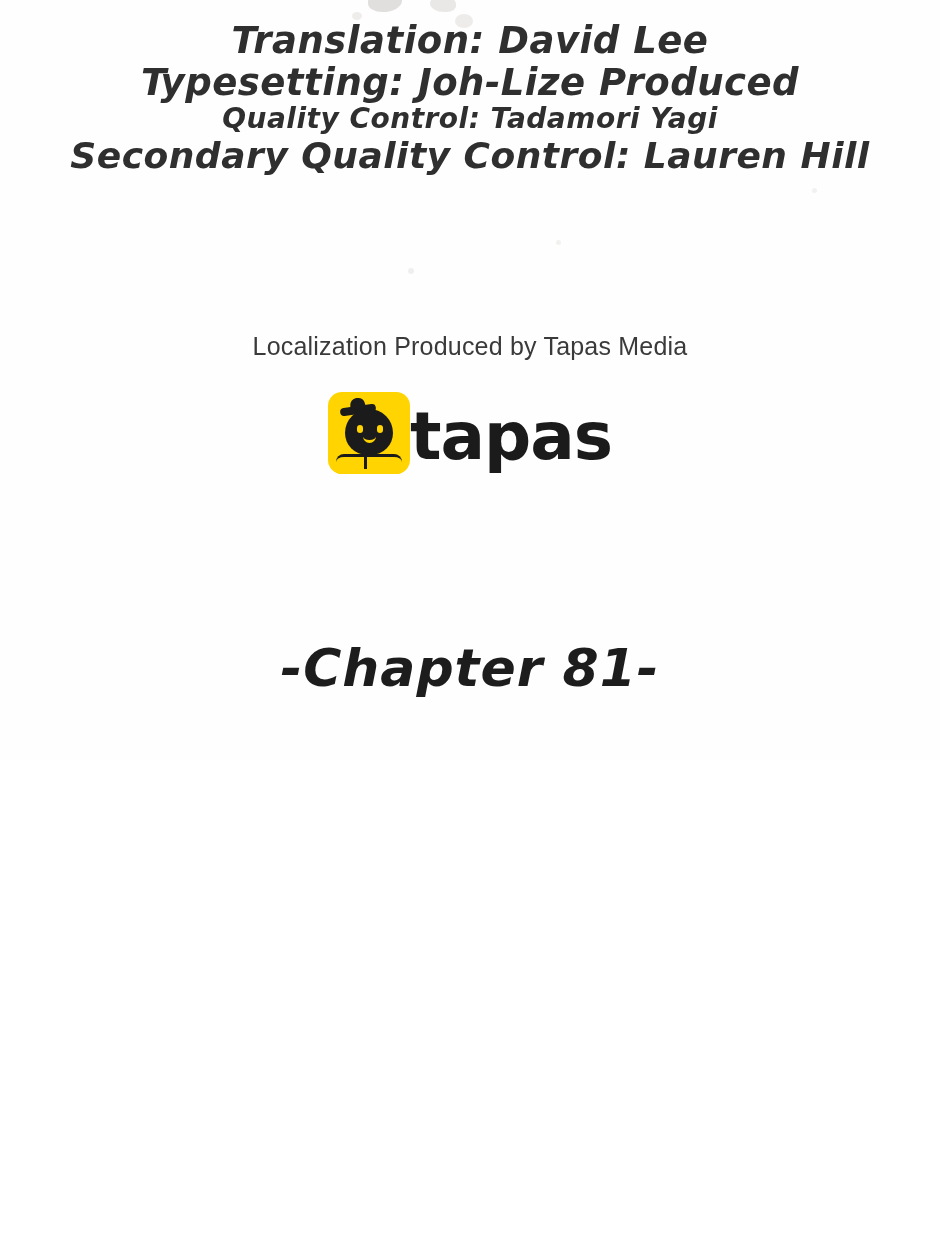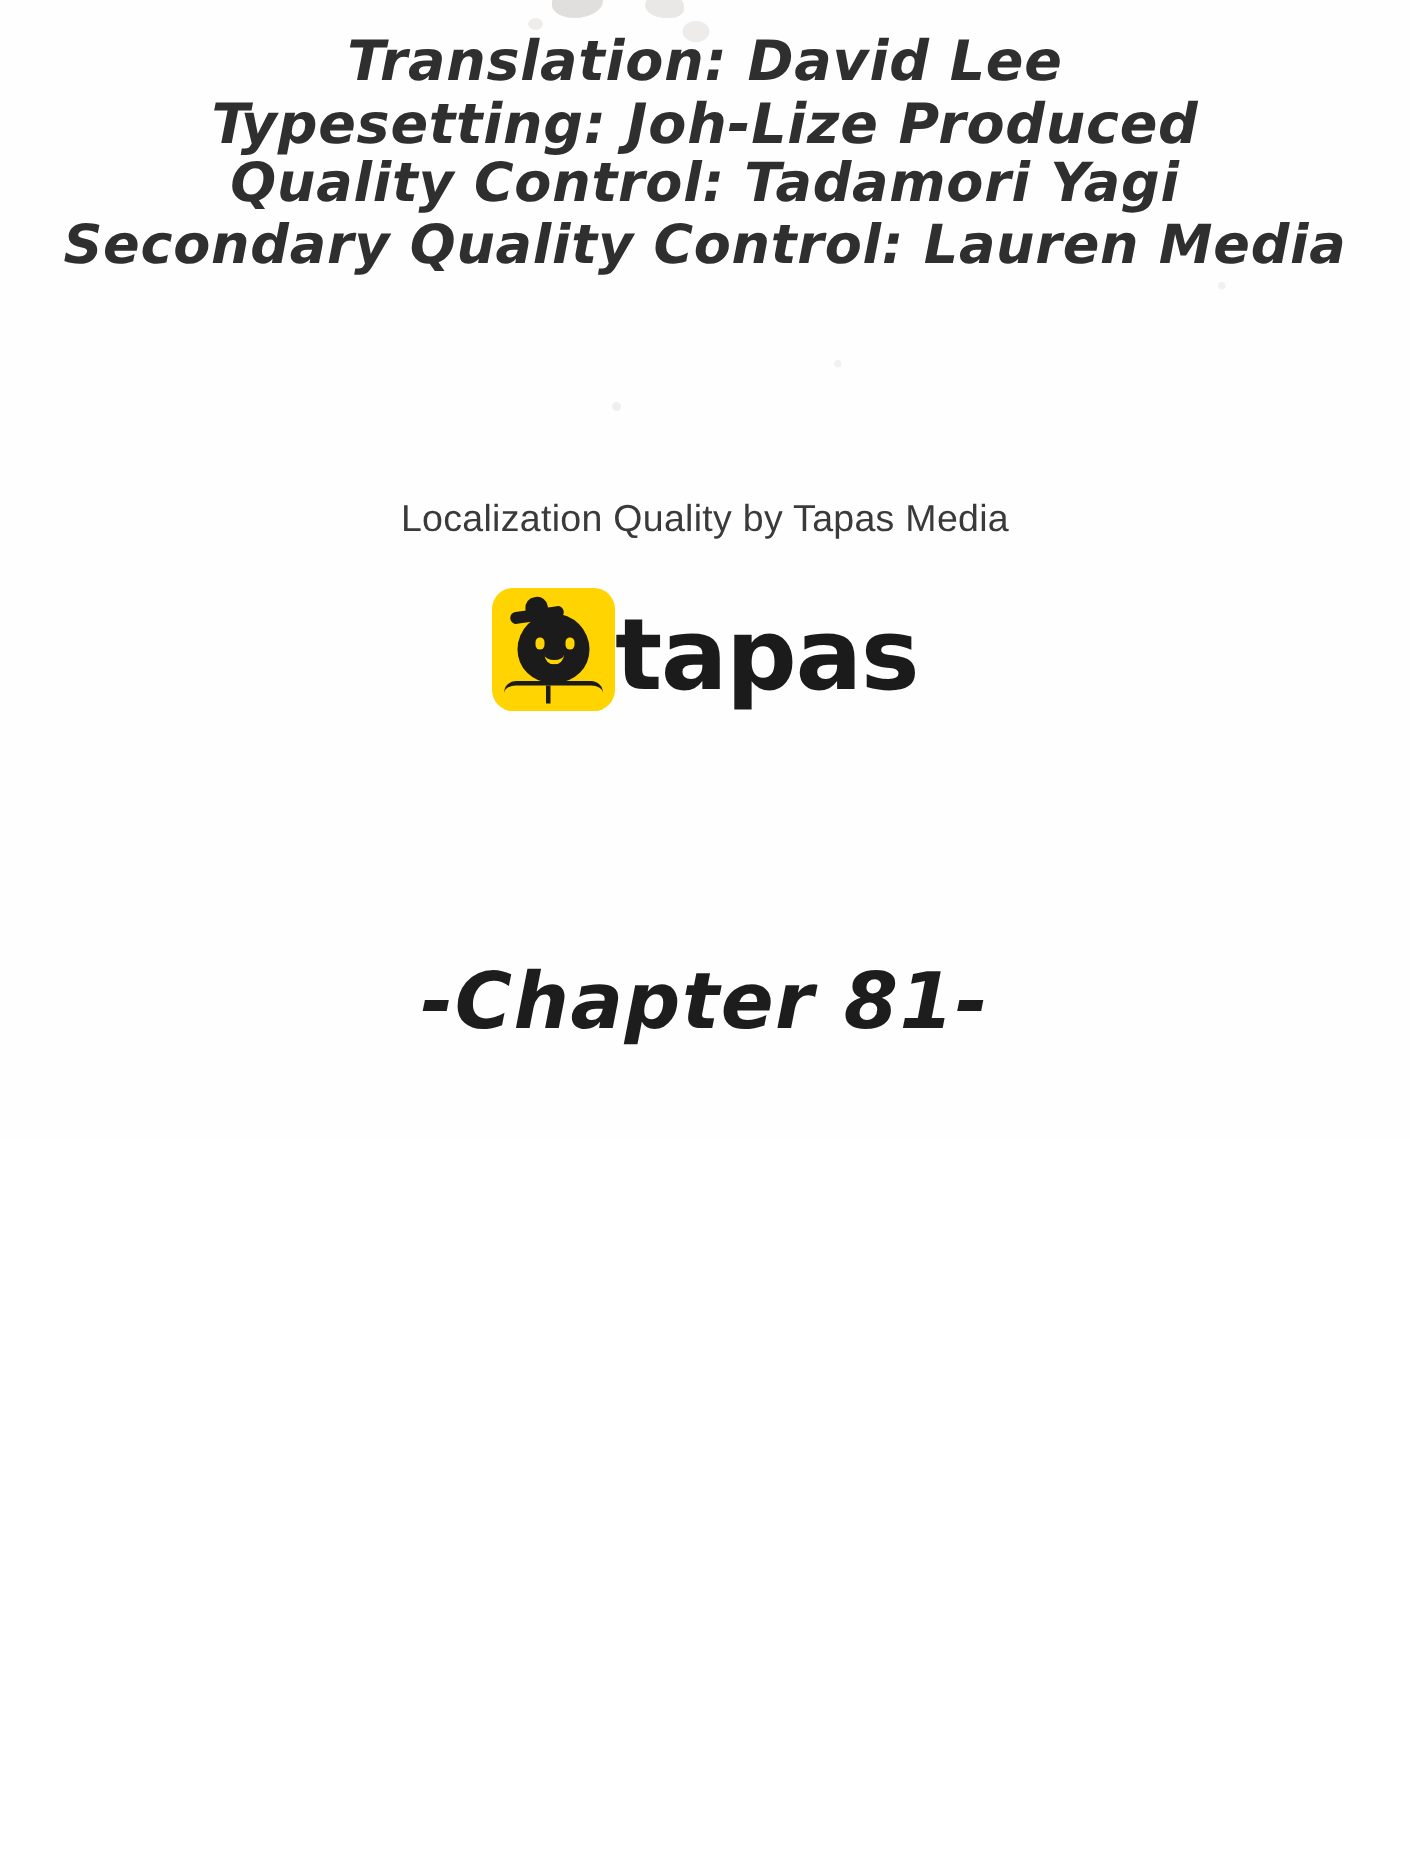--- a/index.html
+++ b/index.html
@@ -53,21 +53,21 @@
     font-family: "DejaVu Sans", sans-serif;
     font-style: italic;
     font-weight: bold;
     color: #2f2f2f;
     letter-spacing: 0.5px;
     line-height: 1.02;
     white-space: nowrap;
   }
   .credit-line.l1 { font-size: 37px; margin-bottom: 4px; }
   .credit-line.l2 { font-size: 37px; margin-bottom: 4px; }
-  .credit-line.l3 { font-size: 36px; margin-bottom: 4px; }
+  .credit-line.l3 { font-size: 28px; margin-bottom: 4px; }
   .credit-line.l4 { font-size: 36px; }
 
   
   .localization {
     position: absolute;
     left: 0;
     top: 332px;
     width: 940px;
     text-align: center;
     font-family: "Liberation Sans", sans-serif;
@@ -216,24 +216,24 @@
   <div class="splatter sp4"></div>
   <div class="splatter sp5"></div>
   <div class="splatter sp6"></div>
   <div class="splatter sp7"></div>
   <div class="splatter sp8"></div>
 
   <div class="credits">
     <div class="credit-line l1">Translation: David Lee</div>
     <div class="credit-line l2">Typesetting: Joh-Lize Produced</div>
     <div class="credit-line l3">Quality Control: Tadamori Yagi</div>
-    <div class="credit-line l4">Secondary Quality Control: Lauren Media</div>
+    <div class="credit-line l4">Secondary Quality Control: Lauren Hill</div>
   </div>
 
-  <div class="localization">Localization Quality by Tapas Media</div>
+  <div class="localization">Localization Produced by Tapas Media</div>
 
   <div class="logo-lockup">
     <div class="logo-mark">
       <div class="mark-hat"></div>
       <div class="mark-hat-top"></div>
       <div class="mark-head"></div>
       <div class="mark-eye left"></div>
       <div class="mark-eye right"></div>
       <div class="mark-smile"></div>
       <div class="mark-blanket"></div>

